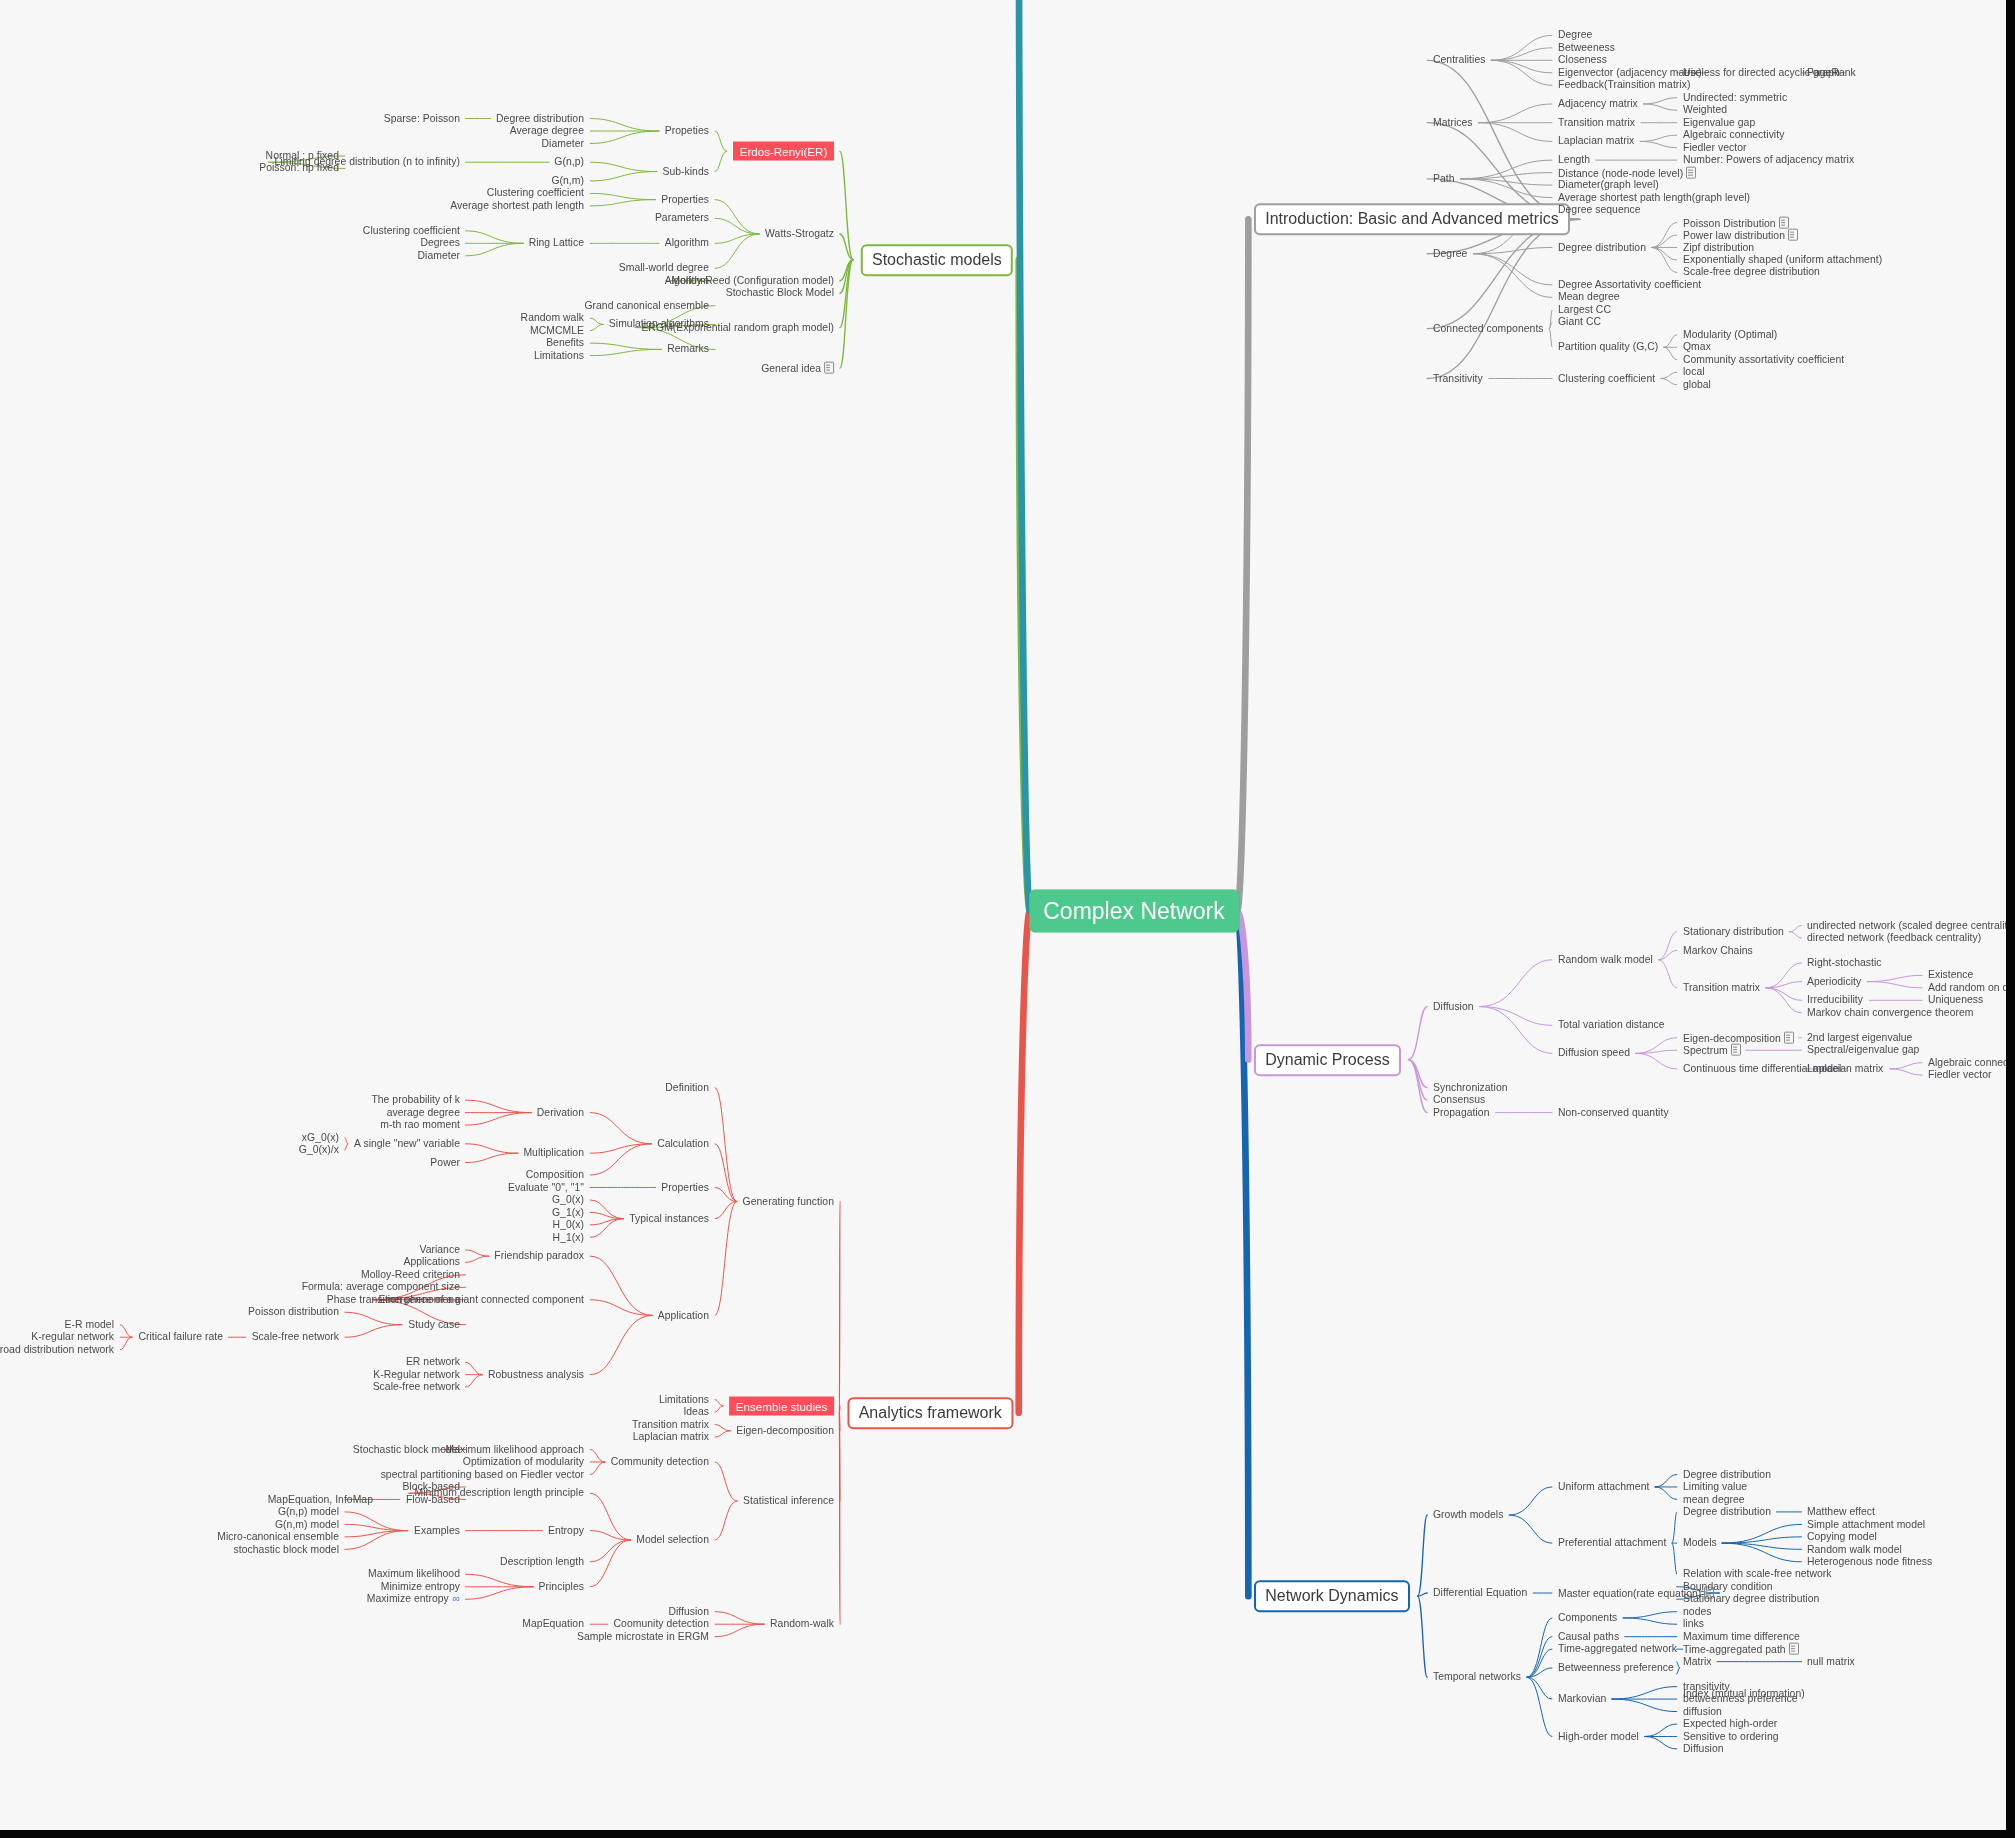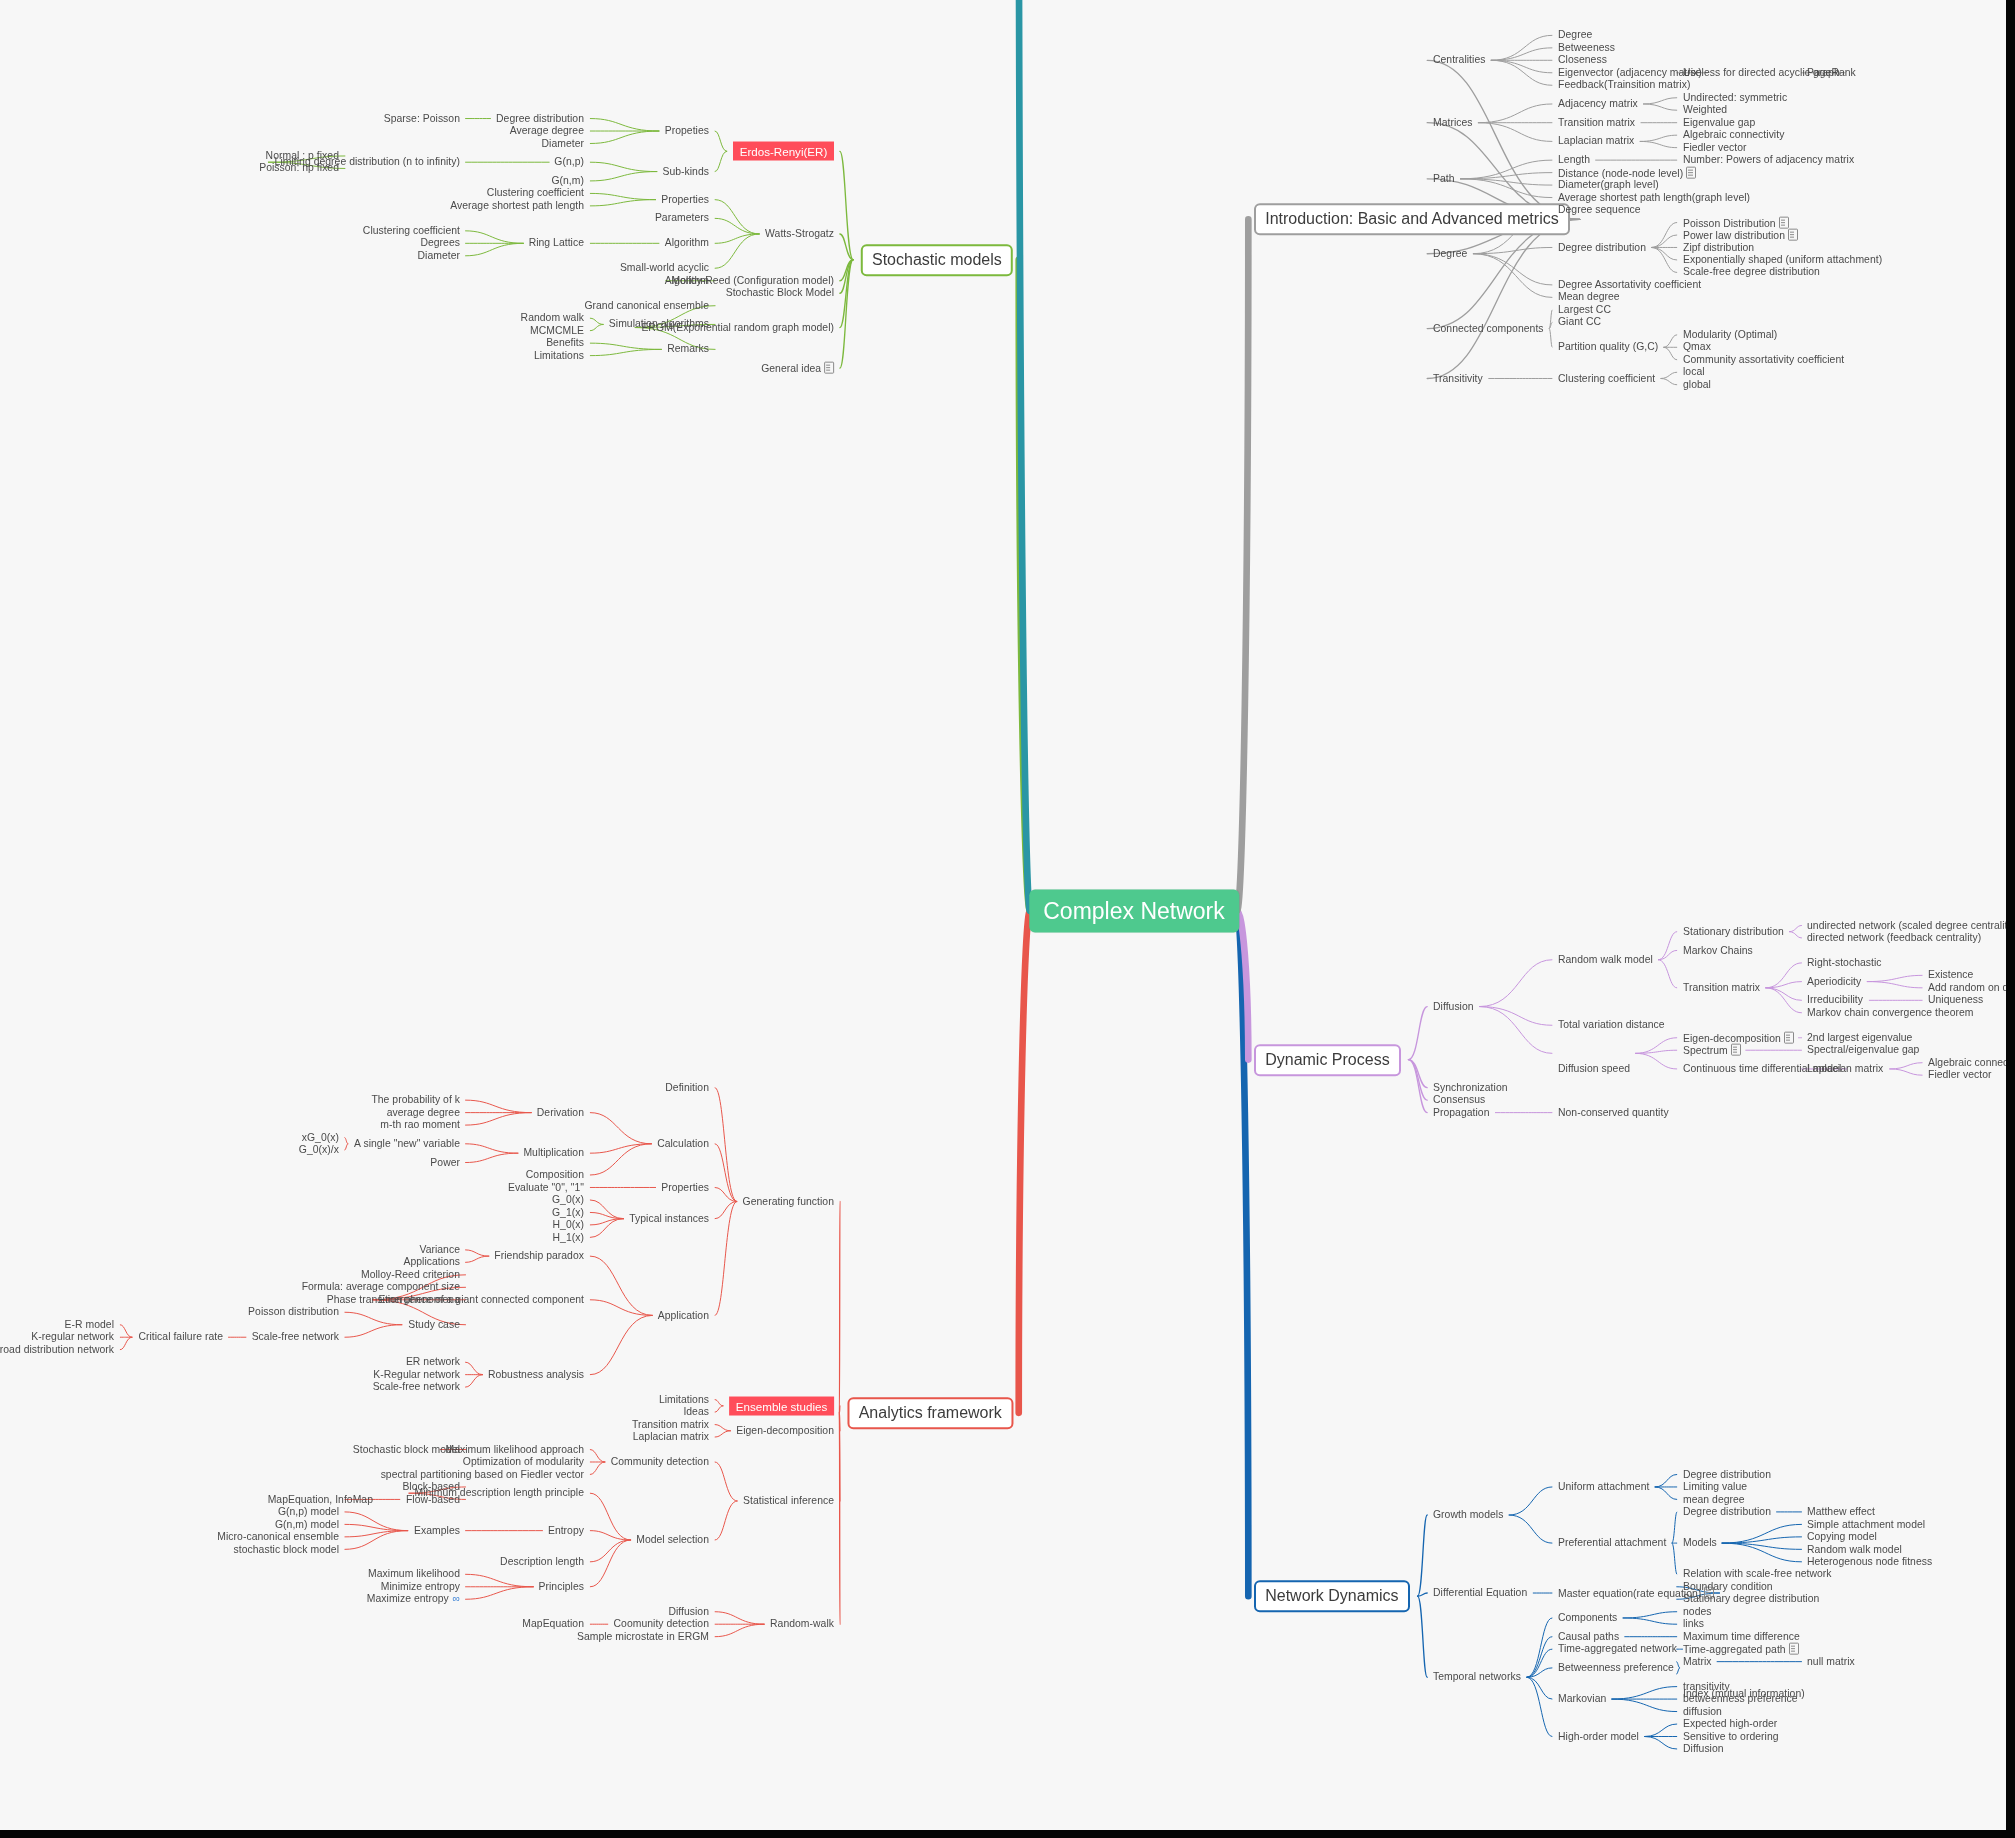--- a/index.html
+++ b/index.html
@@ -304,21 +304,21 @@
       <div class="node r" style="left: 834px; top: 234px;"><span>Watts-Strogatz</span></div>
       <div class="node r" style="left: 709px; top: 200px;"><span>Properties</span></div>
       <div class="node r" style="left: 584px; top: 193px;"><span>Clustering coefficient</span></div>
       <div class="node r" style="left: 584px; top: 206px;"><span>Average shortest path length</span></div>
       <div class="node r" style="left: 709px; top: 218px;"><span>Parameters</span></div>
       <div class="node r" style="left: 709px; top: 243px;"><span>Algorithm</span></div>
       <div class="node r" style="left: 584px; top: 243px;"><span>Ring Lattice</span></div>
       <div class="node r" style="left: 460px; top: 231px;"><span>Clustering coefficient</span></div>
       <div class="node r" style="left: 460px; top: 243px;"><span>Degrees</span></div>
       <div class="node r" style="left: 460px; top: 256px;"><span>Diameter</span></div>
-      <div class="node r" style="left: 709px; top: 268px;"><span>Small-world acyclic</span></div>
+      <div class="node r" style="left: 709px; top: 268px;"><span>Small-world degree</span></div>
       <div class="node r" style="left: 834px; top: 281px;"><span>Molloy-Reed (Configuration model)</span></div>
       <div class="node r" style="left: 709px; top: 281px;"><span>Algorithm</span></div>
       <div class="node r" style="left: 834px; top: 293px;"><span>Stochastic Block Model</span></div>
       <div class="node r" style="left: 834px; top: 328px;"><span>ERGM(Exponential random graph model)</span></div>
       <div class="node r" style="left: 709px; top: 306px;"><span>Grand canonical ensemble</span></div>
       <div class="node r" style="left: 709px; top: 324px;"><span>Simulation algorithms</span></div>
       <div class="node r" style="left: 584px; top: 318px;"><span>Random walk</span></div>
       <div class="node r" style="left: 584px; top: 331px;"><span>MCMCMLE</span></div>
       <div class="node r" style="left: 709px; top: 349px;"><span>Remarks</span></div>
       <div class="node r" style="left: 584px; top: 343px;"><span>Benefits</span></div>
@@ -451,21 +451,21 @@
       <div class="node" style="left: 1683px; top: 951px;"><span>Markov Chains</span></div>
       <div class="node" style="left: 1683px; top: 988px;"><span>Transition matrix</span></div>
       <div class="node" style="left: 1807px; top: 963px;"><span>Right-stochastic</span></div>
       <div class="node" style="left: 1807px; top: 982px;"><span>Aperiodicity</span></div>
       <div class="node" style="left: 1928px; top: 975px;"><span>Existence</span></div>
       <div class="node" style="left: 1928px; top: 988px;"><span>Add random on diagonal</span></div>
       <div class="node" style="left: 1807px; top: 1000px;"><span>Irreducibility</span></div>
       <div class="node" style="left: 1928px; top: 1000px;"><span>Uniqueness</span></div>
       <div class="node" style="left: 1807px; top: 1013px;"><span>Markov chain convergence theorem</span></div>
       <div class="node" style="left: 1558px; top: 1025px;"><span>Total variation distance</span></div>
-      <div class="node" style="left: 1558px; top: 1053px; margin-top: 16px;"><span>Diffusion speed</span></div>
+      <div class="node" style="left: 1558px; top: 1053px;"><span>Diffusion speed</span></div>
       <div class="node" style="left: 1683px; top: 1038px;"><span>Eigen-decomposition</span><span class="noteicon"></span></div>
       <div class="node" style="left: 1807px; top: 1038px;"><span>2nd largest eigenvalue</span></div>
       <div class="node" style="left: 1683px; top: 1050px;"><span>Spectrum</span><span class="noteicon"></span></div>
       <div class="node" style="left: 1807px; top: 1050px;"><span>Spectral/eigenvalue gap</span></div>
       <div class="node" style="left: 1683px; top: 1069px;"><span>Continuous time differential model</span></div>
       <div class="node" style="left: 1807px; top: 1069px;"><span>Laplacian matrix</span></div>
       <div class="node" style="left: 1928px; top: 1063px;"><span>Algebraic connectivity</span></div>
       <div class="node" style="left: 1928px; top: 1075px;"><span>Fiedler vector</span></div>
       <div class="node" style="left: 1433px; top: 1088px;"><span>Synchronization</span></div>
       <div class="node" style="left: 1433px; top: 1100px;"><span>Consensus</span></div>

